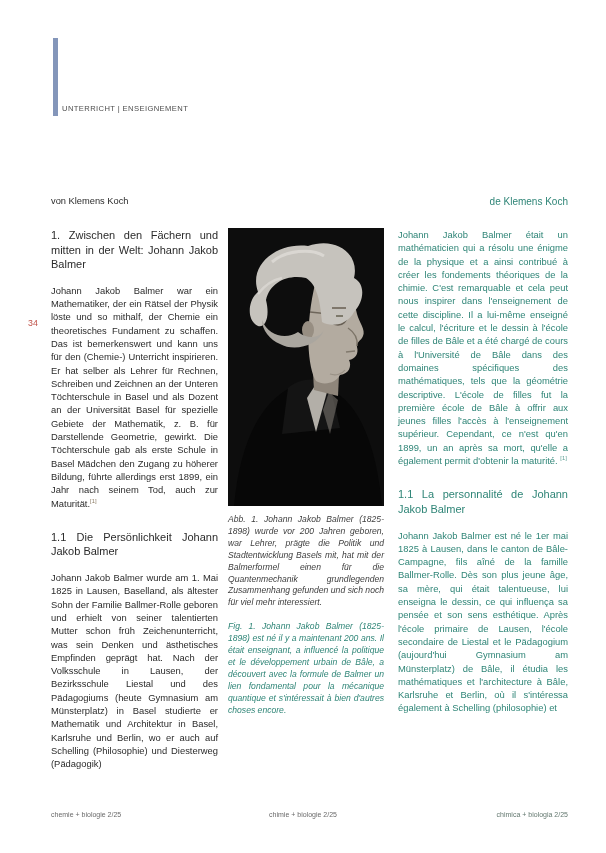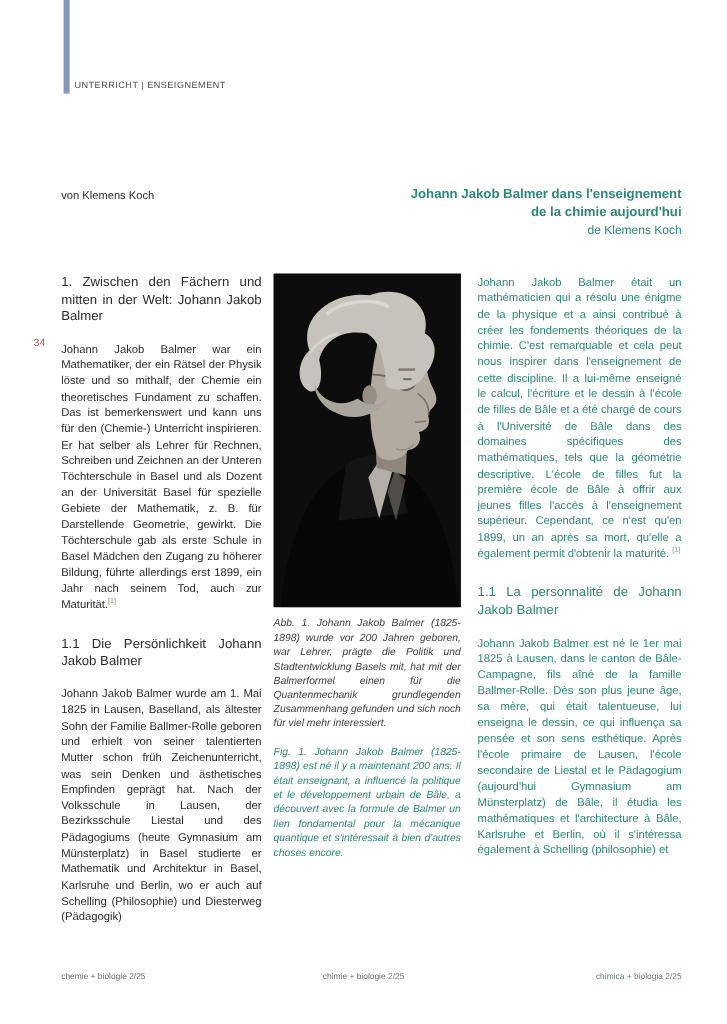--- a/index.html
+++ b/index.html
@@ -4,21 +4,21 @@
 <style>
   html, body { margin: 0; padding: 0; }
   body {
     width: 606px; height: 853px;
     background: #ffffff;
     font-family: "Liberation Sans", sans-serif;
     position: relative;
     overflow: hidden;
     -webkit-font-smoothing: antialiased;
   }
-  .abs { position: absolute; }
+  .abs { position: absolute; margin-top: 38px; }
 
   
   #side-bar {
     left: 53px; top: 0; width: 5px; height: 78px;
     background: #8496ba;
   }
   #section-label {
     left: 62px; top: 66px;
     font-size: 7.6px; letter-spacing: 0.4px;
     color: #4d4d4d;
@@ -90,21 +90,20 @@
 
 <div class="abs" id="side-bar"></div>
 <div class="abs" id="section-label">UNTERRICHT | ENSEIGNEMENT</div>
 
 <div class="abs" id="page-number">34</div>
 
 <div class="abs" id="title-de">
   <div class="b">von Klemens Koch</div>
 </div>
 <div class="abs" id="title-fr">
-  <div class="t">Johann Jakob Balmer dans l'enseignement de la chimie aujourd'hui</div>
   <div class="b">de Klemens Koch</div>
 </div>
 
 <div class="col" id="col-left" lang="de">
   <p class="heading">1. Zwischen den Fächern und mitten in der Welt: Johann Jakob Balmer</p>
   <p class="bodytext"><span>Johann Jakob Balmer war ein Mathematiker, der ein Rätsel der Physik löste und so mithalf, der Chemie ein theoretisches Fundament zu schaffen. Das ist bemerkenswert und kann uns für den (Chemie-) Unterricht inspirieren. Er hat selber als Lehrer für Rechnen, Schreiben und Zeichnen an der Unteren Töchterschule in Basel und als Dozent an der Universität Basel für spezielle Gebiete der Mathematik, z. B. für Darstellende Geometrie, gewirkt. Die Töchterschule gab als erste Schule in Basel Mädchen den Zugang zu höherer Bildung, führte allerdings erst 1899, ein Jahr nach seinem Tod, auch zur Maturität.</span><sup class="fnote">[1]</sup></p>
   <p class="heading second">1.1 Die Persönlichkeit Johann Jakob Balmer</p>
   <p class="bodytext">Johann Jakob Balmer wurde am 1. Mai 1825 in Lausen, Baselland, als ältester Sohn der Familie Ballmer-Rolle geboren und erhielt von seiner talentierten Mutter schon früh Zeichenunterricht, was sein Denken und ästhetisches Empfinden geprägt hat. Nach der Volksschule in Lausen, der Bezirksschule Liestal und des Pädagogiums (heute Gymnasium am Münsterplatz) in Basel studierte er Mathematik und Architektur in Basel, Karlsruhe und Berlin, wo er auch auf Schelling (Philosophie) und Diesterweg (Pädagogik)</p>
 </div>
 

